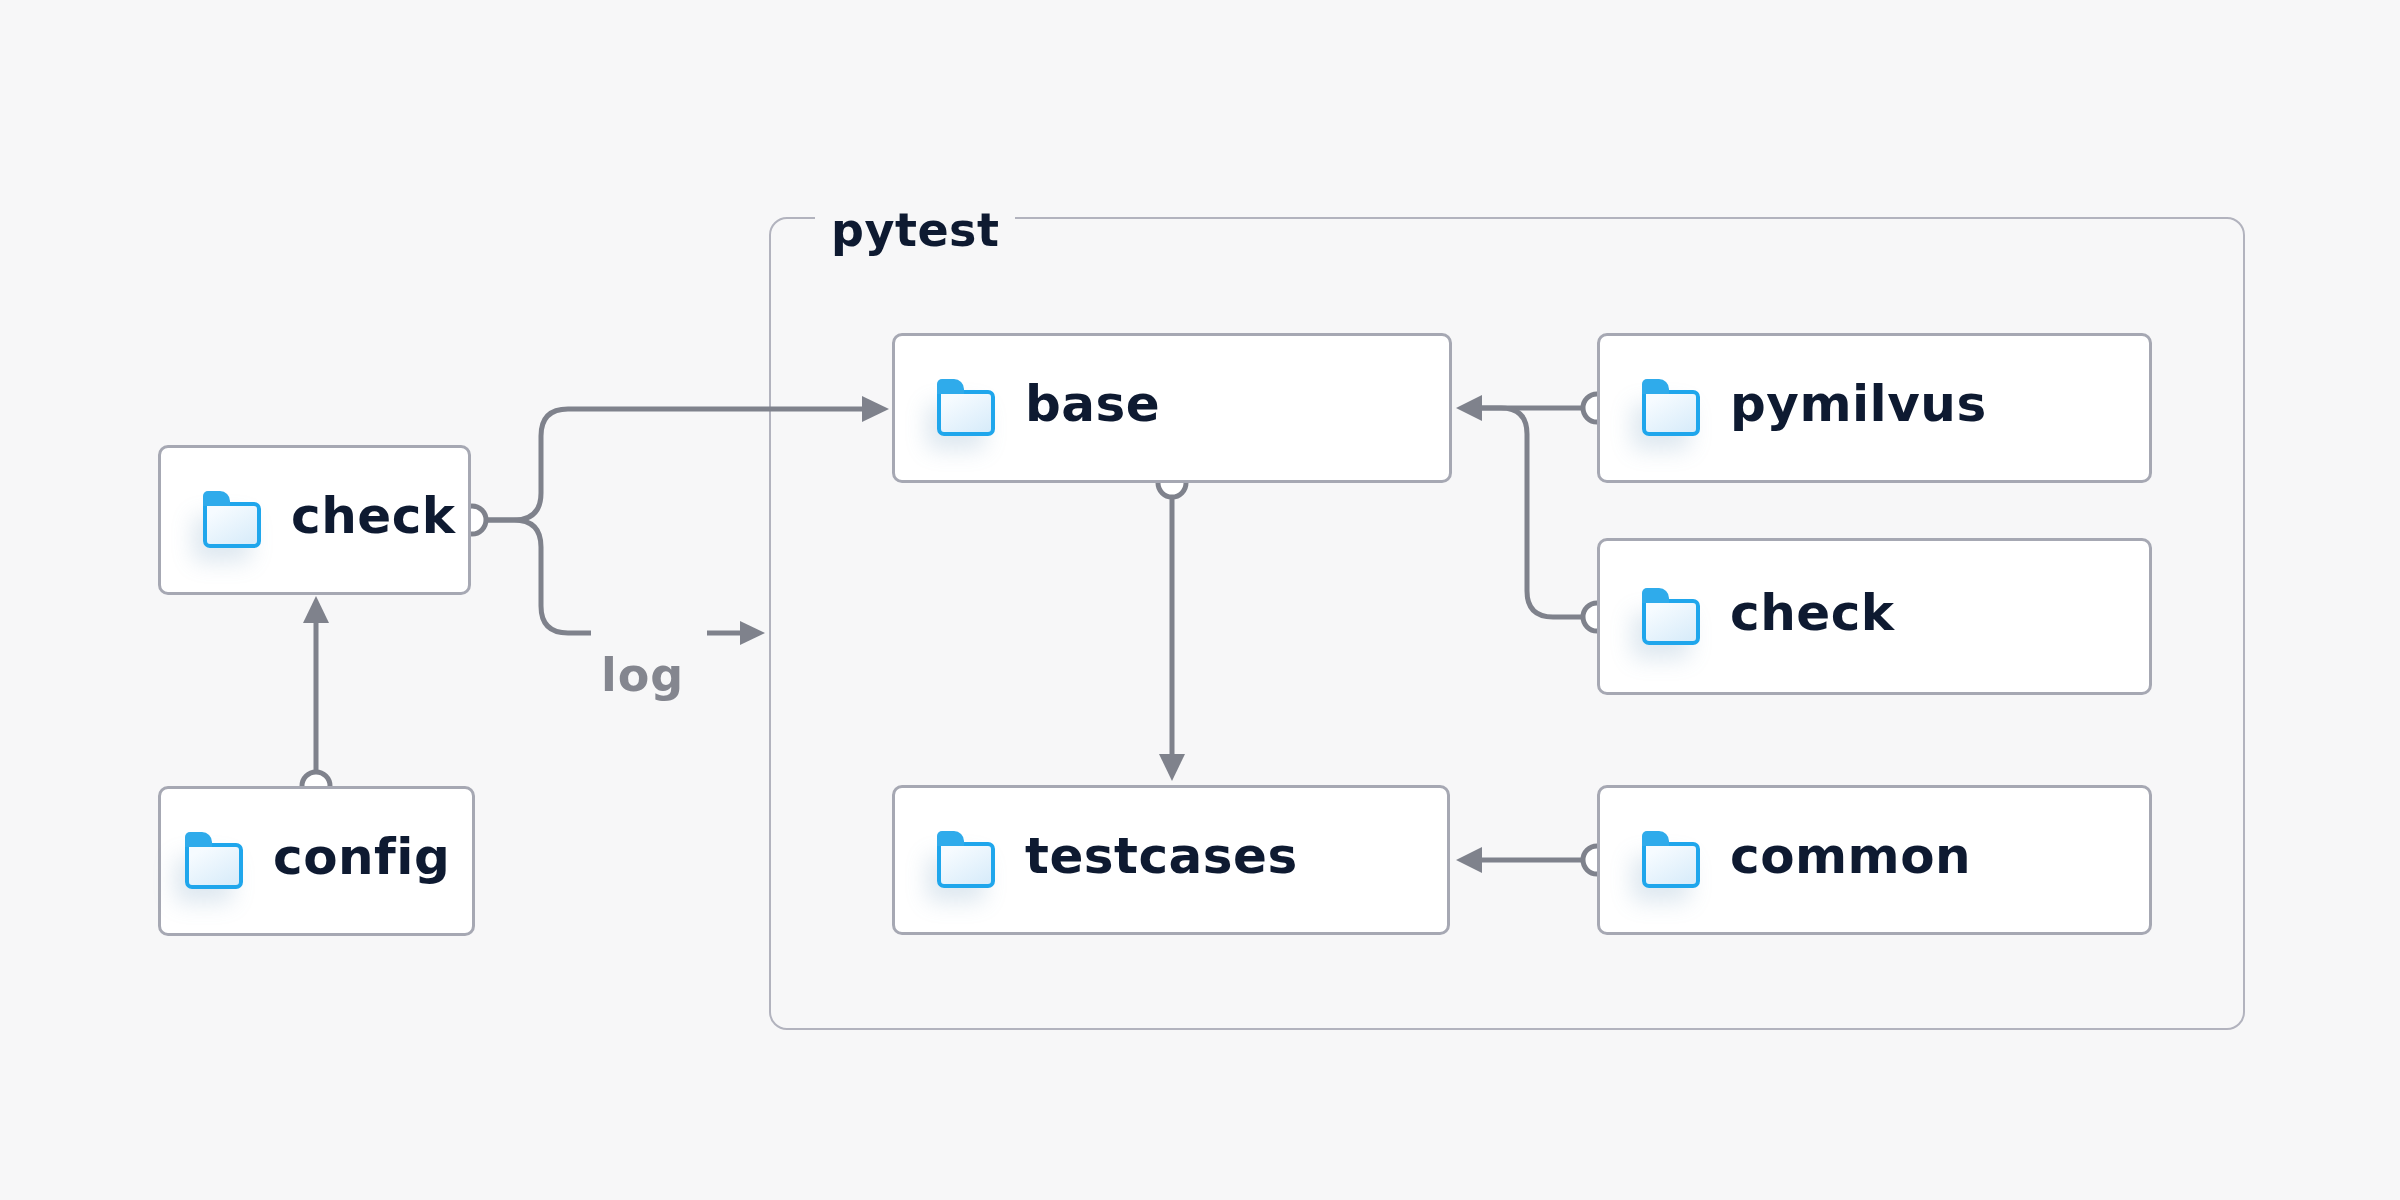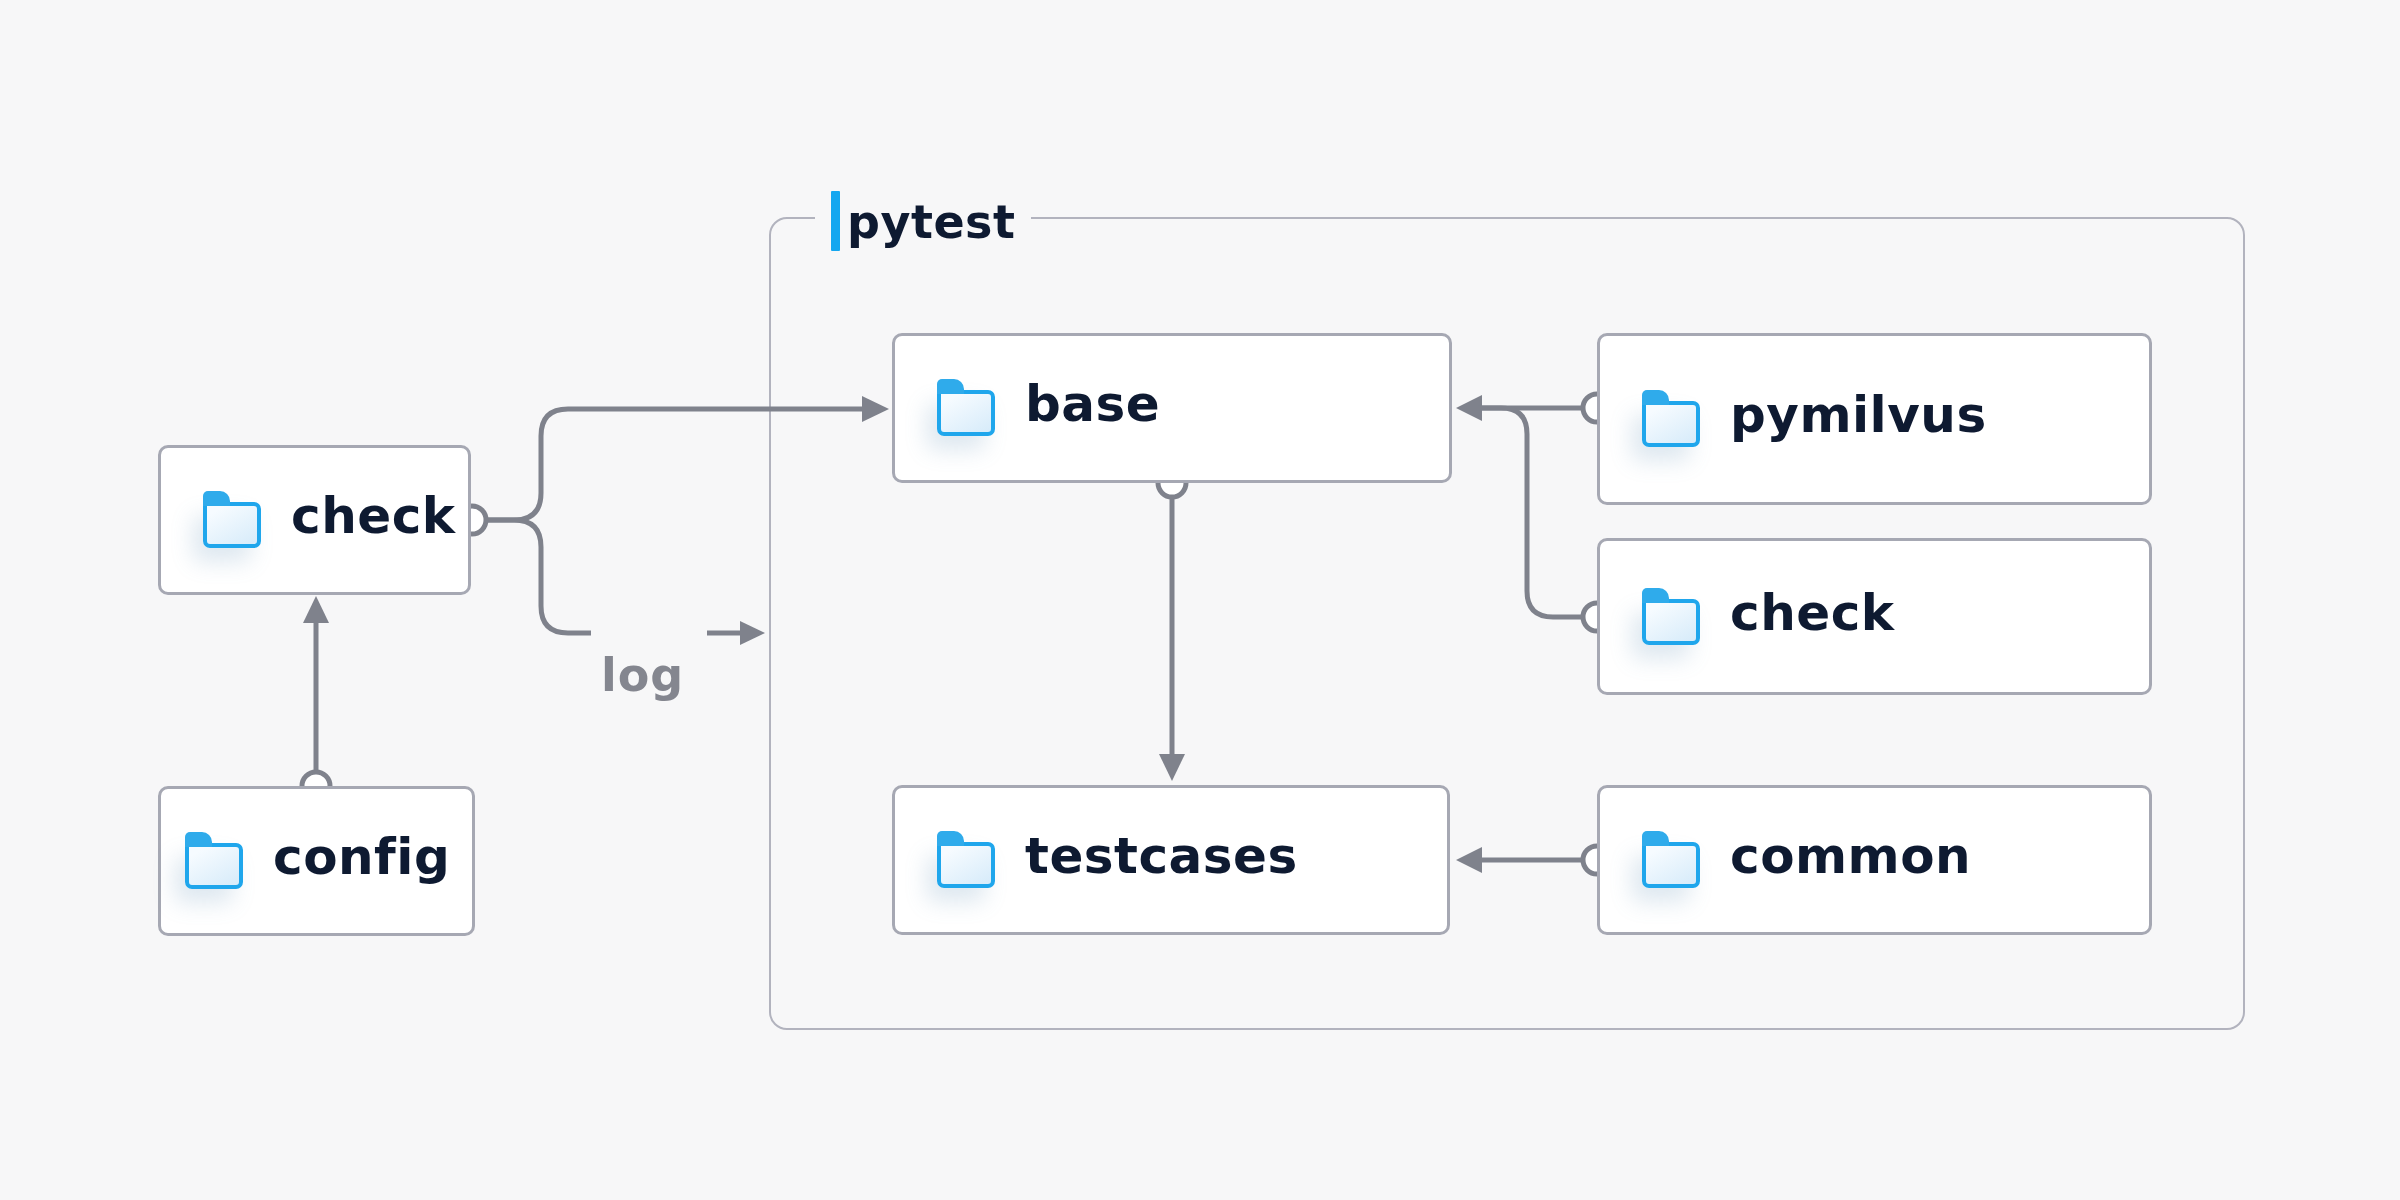--- a/index.html
+++ b/index.html
@@ -31,24 +31,25 @@
     position: absolute;
     left: 769px; top: 217px; width: 1476px; height: 813px;
     border: 2px solid var(--container-border);
     border-radius: 18px;
     background: transparent;
   }
   .group-label {
     position: absolute;
     left: 44px; top: -32px;
     height: 64px;
-    display: flex; align-items: flex-end;
-    gap: 7px;
+    display: flex; align-items: flex-start;
+    gap: 20px;
     padding: 0 16px;
     background: var(--background);
+    flex-direction: column;
   }
   .group-label .accent-bar {
     width: 9px; height: 60px;
     background: var(--accent-blue);
     border-radius: 1px;
   }
   .group-label .group-title {
     font-size: 46px; font-weight: 600;
     color: var(--label-text);
     letter-spacing: 0.5px;
@@ -69,21 +70,21 @@
   .node .label {
     font-size: 50px; font-weight: 600;
     color: var(--label-text);
     letter-spacing: 0.5px;
     line-height: 1;
     padding-bottom: 8px;
   }
   .node-utils     { left: 158px;  top: 445px; width: 313px; height: 150px; }
   .node-config    { left: 158px;  top: 786px; width: 317px; height: 150px; padding-left: 24px; }
   .node-base      { left: 892px;  top: 333px; width: 560px; height: 150px; }
-  .node-pymilvus  { left: 1597px; top: 333px; width: 555px; height: 172px; }
+  .node-pymilvus  { left: 1597px; top: 333px; width: 555px; height: 150px; }
   .node-check     { left: 1597px; top: 538px; width: 555px; height: 157px; }
   .node-testcases { left: 892px;  top: 785px; width: 558px; height: 150px; }
   .node-common    { left: 1597px; top: 785px; width: 555px; height: 150px; }
 
   
   .folder {
     position: relative;
     width: 58px; height: 46px;
     margin-top: 10px;
     flex: 0 0 auto;

